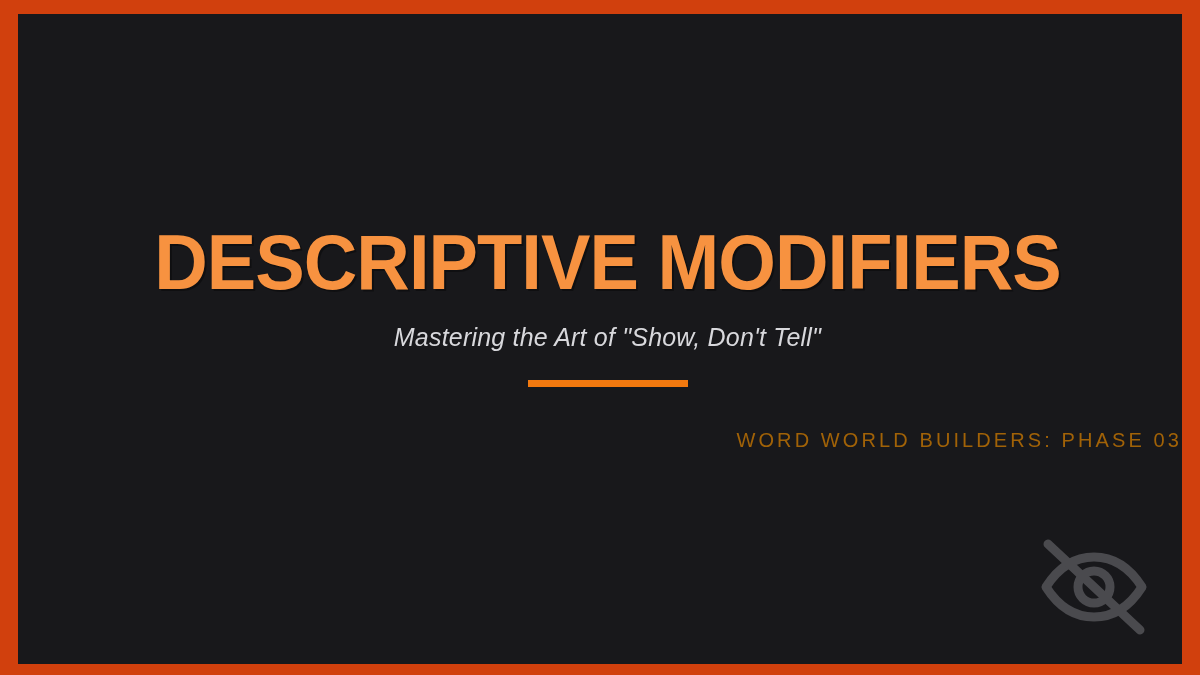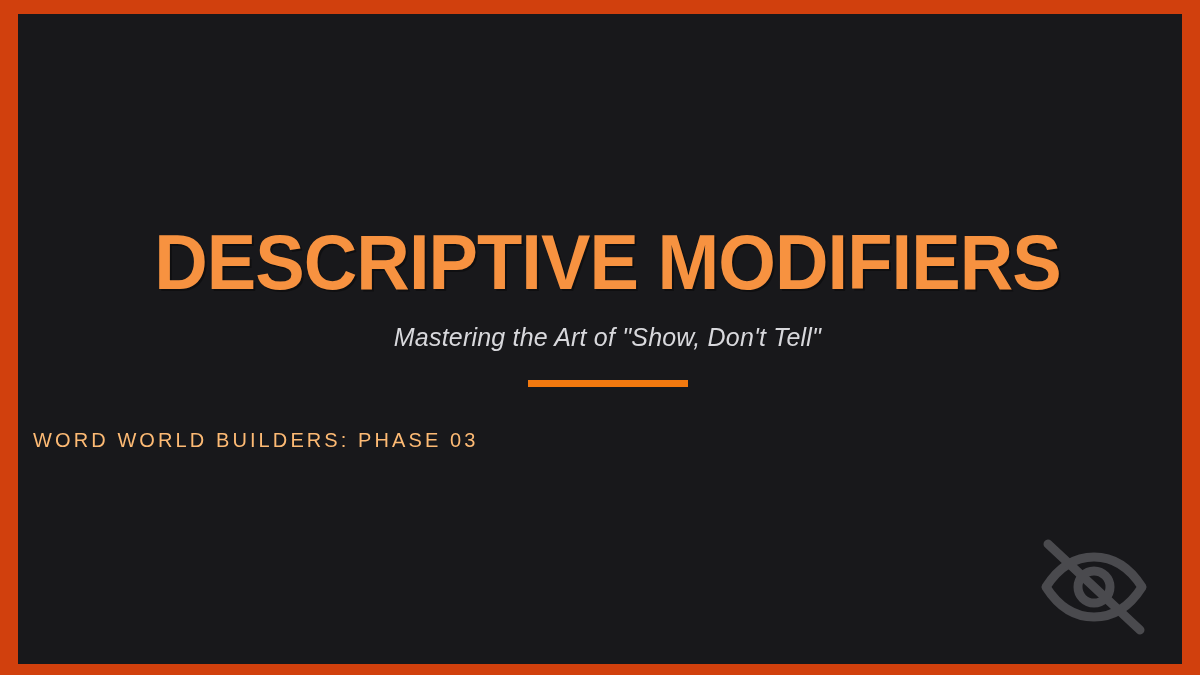--- a/index.html
+++ b/index.html
@@ -81,22 +81,22 @@
     width: 160px;
     height: 7px;
     background: #f2790f;
   }
 
   .footer-label {
     position: absolute;
     left: 0;
     right: 0;
     top: 412px;
-    text-align: left;
-    color: #fdba74;
+    text-align: right;
+    color: #a16207;
     font-family: "Liberation Sans", sans-serif;
     font-weight: normal;
     font-size: 20px;
     line-height: 28px;
     letter-spacing: 3.1px;
     white-space: nowrap;
   }
 
   .watermark {
     position: absolute;

